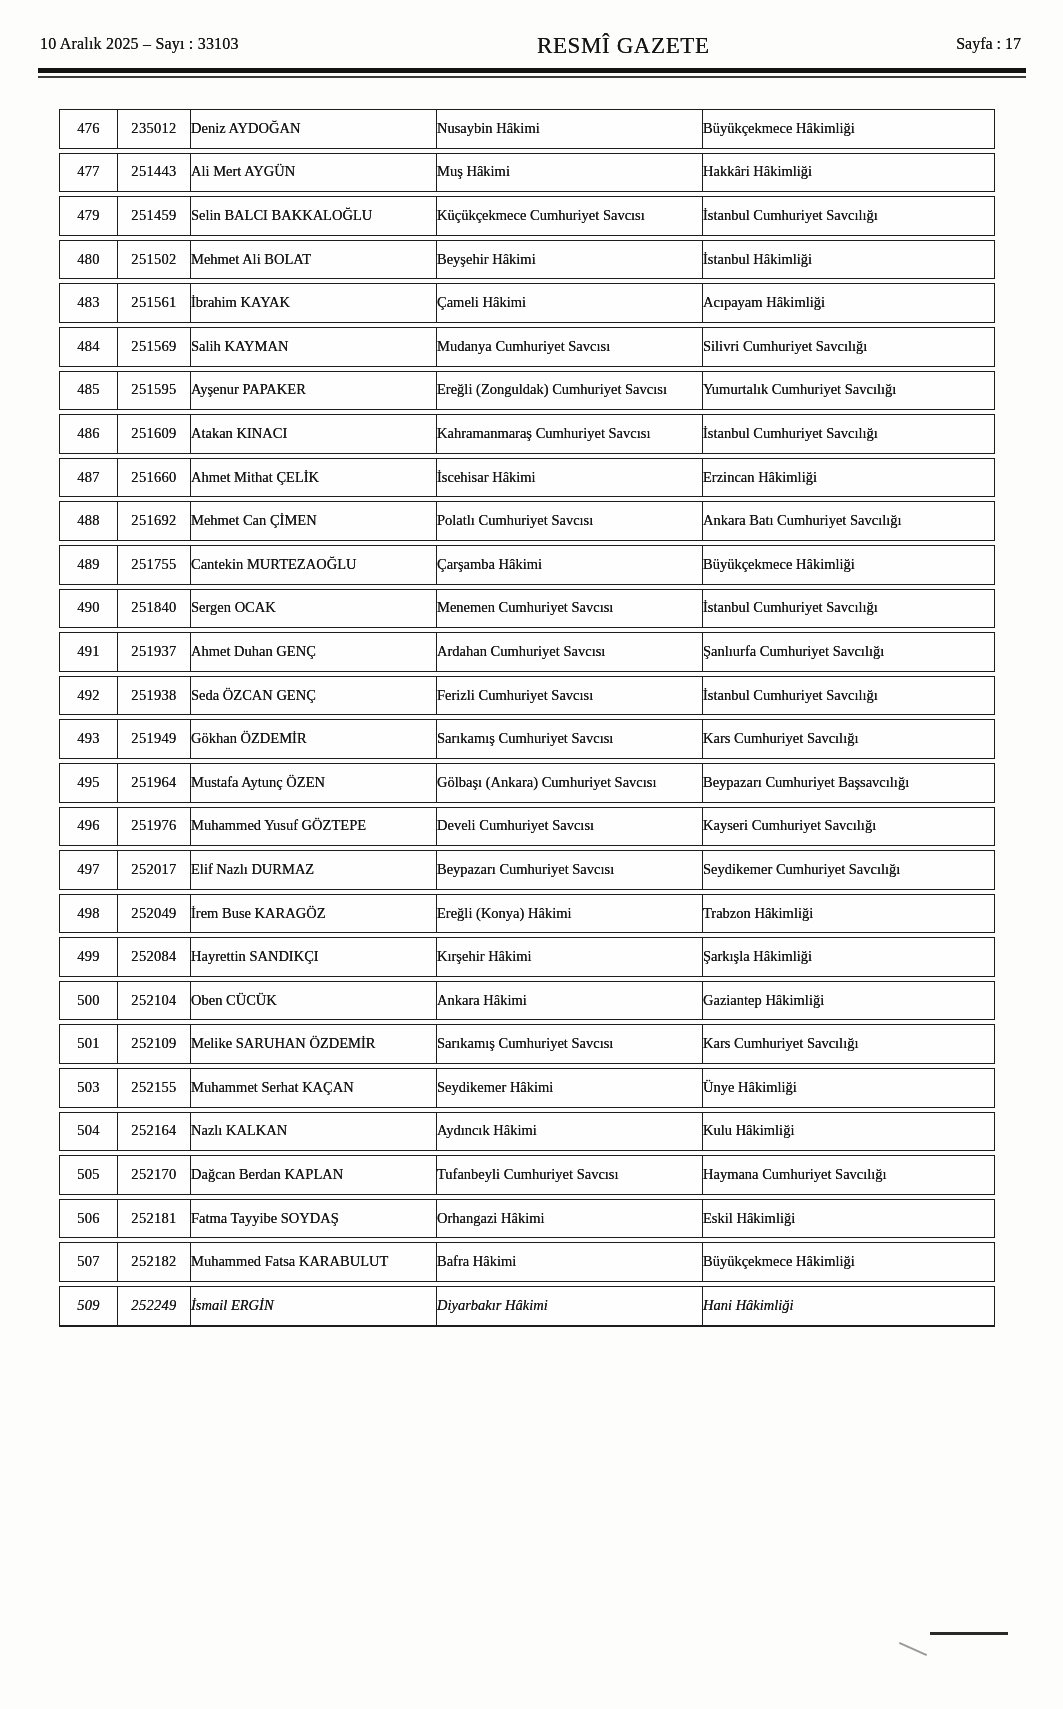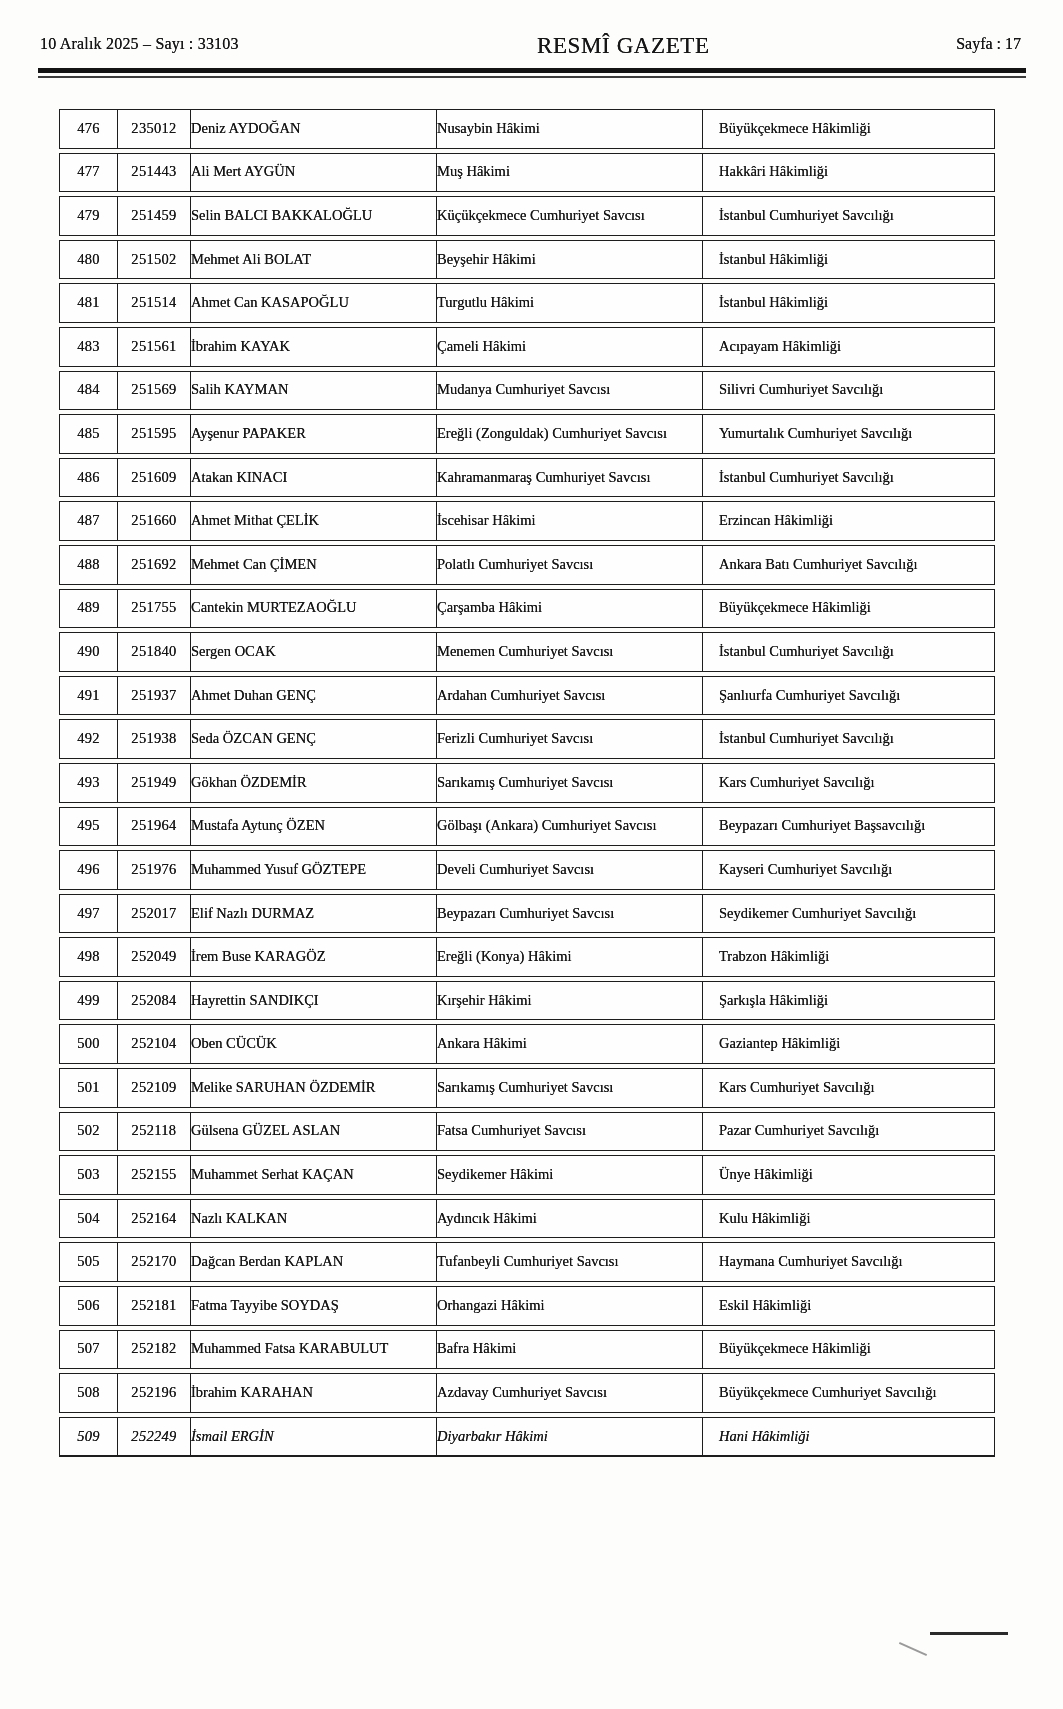--- a/index.html
+++ b/index.html
@@ -87,21 +87,20 @@
     font-size: 14.5px;
     line-height: 1.1;
     vertical-align: middle;
     padding: 0;
     overflow: hidden;
     white-space: nowrap;
     text-shadow: 0 0 0.4px #222;
   }
   .gazette-table td:last-child {
     border-right: 1.5px solid #1d1d1d;
-    padding-left: 16px;
   }
   .gazette-table tr:last-child td {
     border-bottom-width: 2.5px;
     font-style: italic;
   }
   .cell-num {
     text-align: center;
     font-size: 15px;
     letter-spacing: 0.3px;
   }
@@ -171,27 +170,20 @@
     <td class="cell-text">İstanbul Cumhuriyet Savcılığı</td>
   </tr>
       <tr>
     <td class="cell-num">480</td>
     <td class="cell-num">251502</td>
     <td class="cell-text">Mehmet Ali BOLAT</td>
     <td class="cell-text">Beyşehir Hâkimi</td>
     <td class="cell-text">İstanbul Hâkimliği</td>
   </tr>
       <tr>
-    <td class="cell-num">481</td>
-    <td class="cell-num">251514</td>
-    <td class="cell-text">Ahmet Can KASAPOĞLU</td>
-    <td class="cell-text">Turgutlu Hâkimi</td>
-    <td class="cell-text">İstanbul Hâkimliği</td>
-  </tr>
-      <tr>
     <td class="cell-num">483</td>
     <td class="cell-num">251561</td>
     <td class="cell-text">İbrahim KAYAK</td>
     <td class="cell-text">Çameli Hâkimi</td>
     <td class="cell-text">Acıpayam Hâkimliği</td>
   </tr>
       <tr>
     <td class="cell-num">484</td>
     <td class="cell-num">251569</td>
     <td class="cell-text">Salih KAYMAN</td>
@@ -304,27 +296,20 @@
     <td class="cell-text">Gaziantep Hâkimliği</td>
   </tr>
       <tr>
     <td class="cell-num">501</td>
     <td class="cell-num">252109</td>
     <td class="cell-text">Melike SARUHAN ÖZDEMİR</td>
     <td class="cell-text">Sarıkamış Cumhuriyet Savcısı</td>
     <td class="cell-text">Kars Cumhuriyet Savcılığı</td>
   </tr>
       <tr>
-    <td class="cell-num">502</td>
-    <td class="cell-num">252118</td>
-    <td class="cell-text">Gülsena GÜZEL ASLAN</td>
-    <td class="cell-text">Fatsa Cumhuriyet Savcısı</td>
-    <td class="cell-text">Pazar Cumhuriyet Savcılığı</td>
-  </tr>
-      <tr>
     <td class="cell-num">503</td>
     <td class="cell-num">252155</td>
     <td class="cell-text">Muhammet Serhat KAÇAN</td>
     <td class="cell-text">Seydikemer Hâkimi</td>
     <td class="cell-text">Ünye Hâkimliği</td>
   </tr>
       <tr>
     <td class="cell-num">504</td>
     <td class="cell-num">252164</td>
     <td class="cell-text">Nazlı KALKAN</td>
@@ -346,27 +331,20 @@
     <td class="cell-text">Eskil Hâkimliği</td>
   </tr>
       <tr>
     <td class="cell-num">507</td>
     <td class="cell-num">252182</td>
     <td class="cell-text">Muhammed Fatsa KARABULUT</td>
     <td class="cell-text">Bafra Hâkimi</td>
     <td class="cell-text">Büyükçekmece Hâkimliği</td>
   </tr>
       <tr>
-    <td class="cell-num">508</td>
-    <td class="cell-num">252196</td>
-    <td class="cell-text">İbrahim KARAHAN</td>
-    <td class="cell-text">Azdavay Cumhuriyet Savcısı</td>
-    <td class="cell-text">Büyükçekmece Cumhuriyet Savcılığı</td>
-  </tr>
-      <tr>
     <td class="cell-num">509</td>
     <td class="cell-num">252249</td>
     <td class="cell-text">İsmail ERGİN</td>
     <td class="cell-text">Diyarbakır Hâkimi</td>
     <td class="cell-text">Hani Hâkimliği</td>
   </tr>
     </tbody>
 </table>
 
 <div class="scan-artifact-1"></div>

